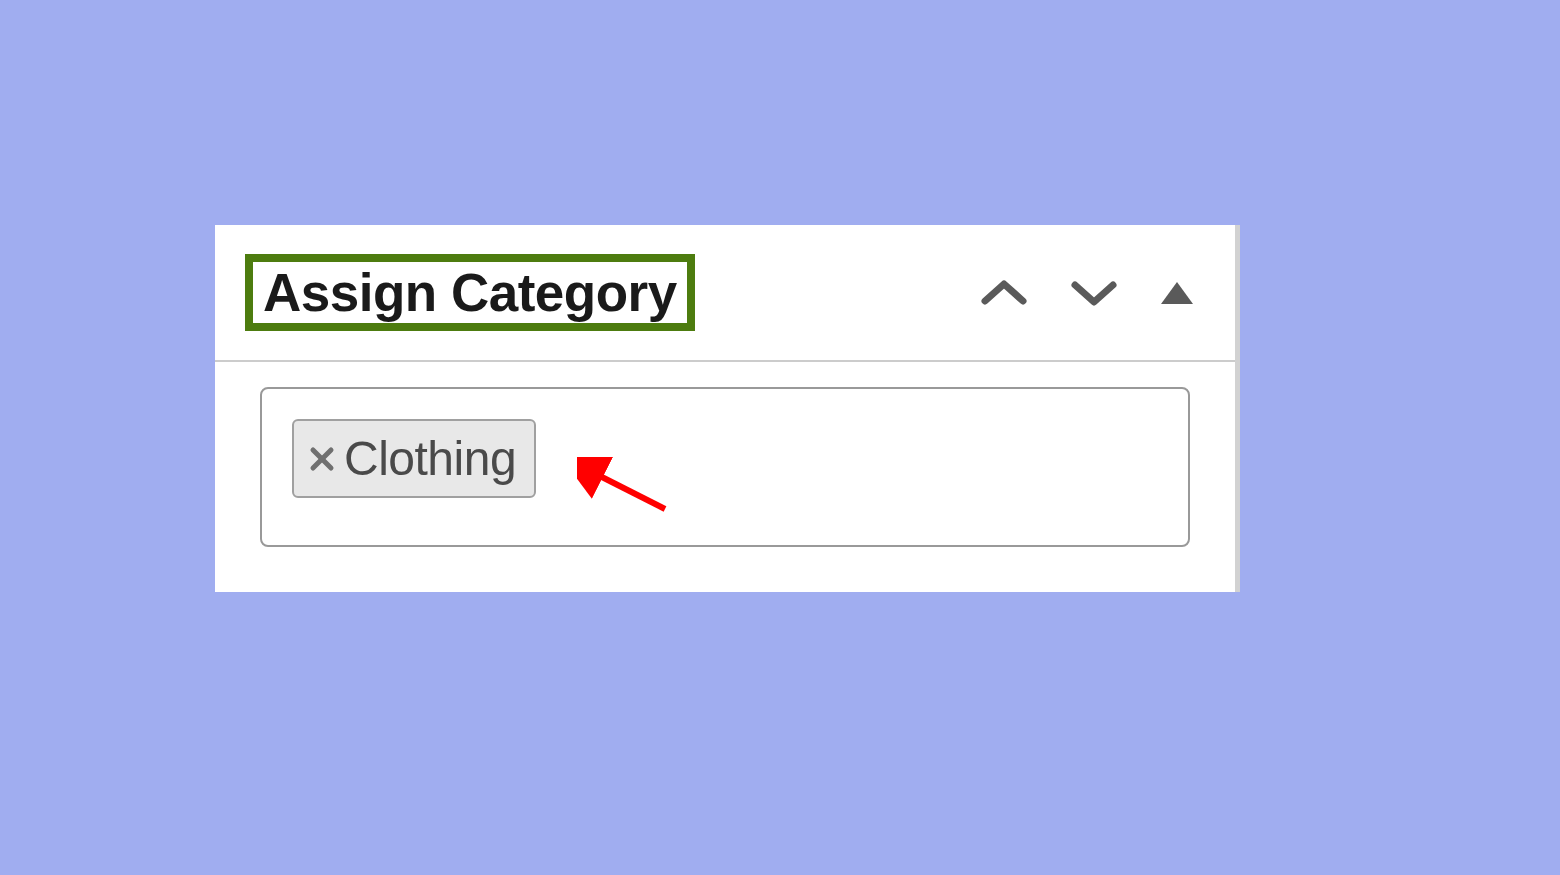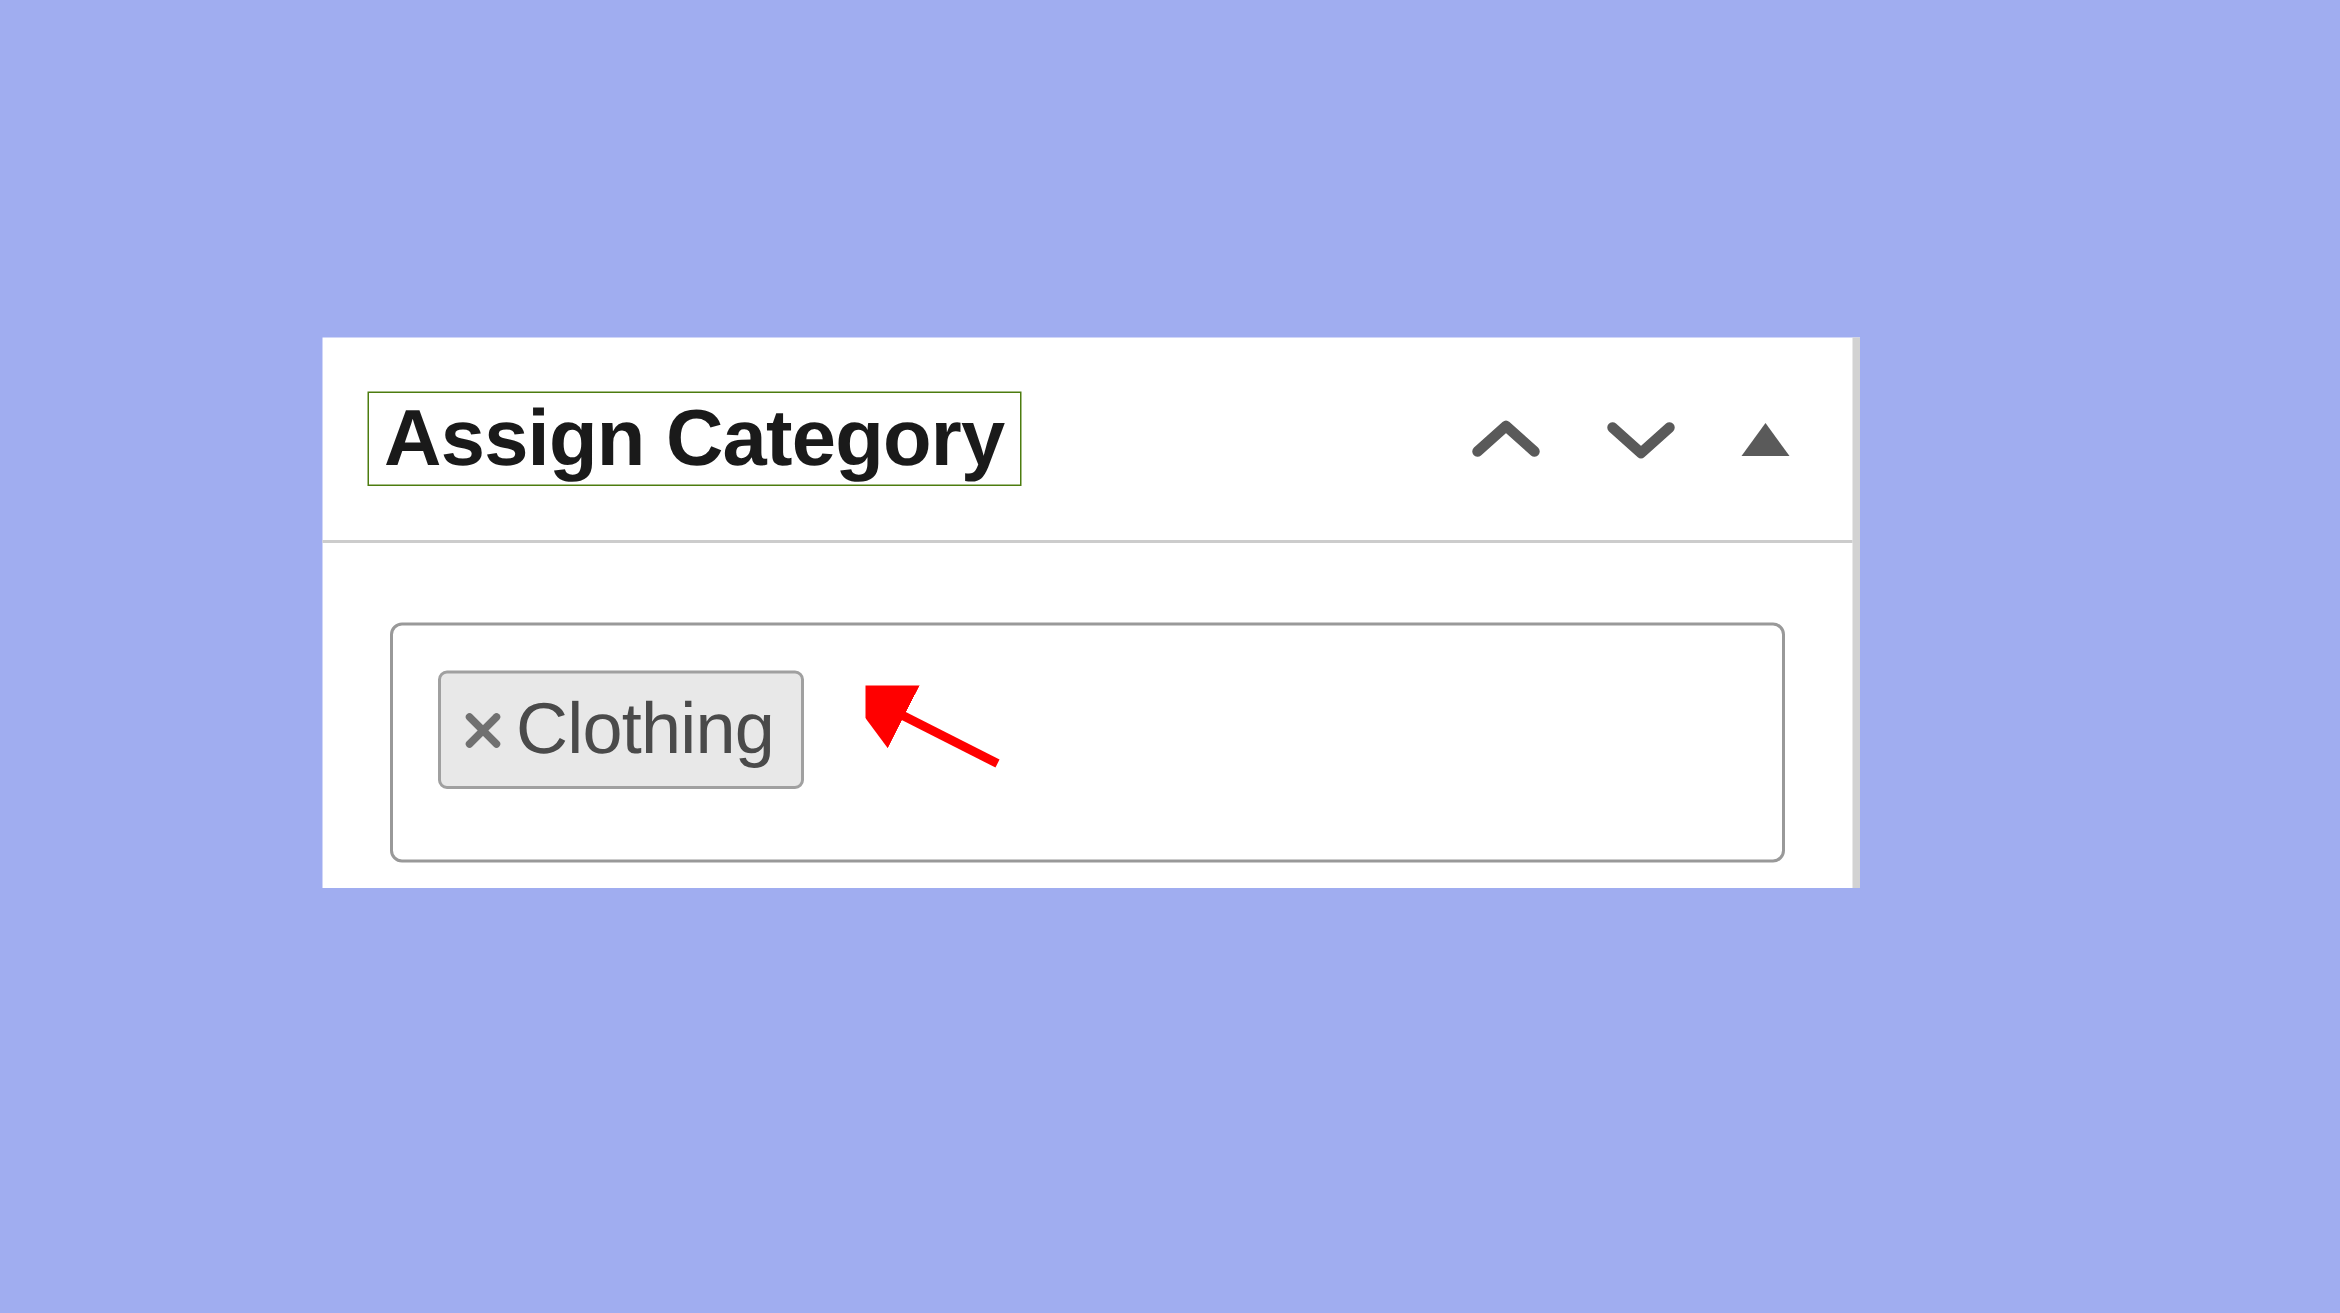--- a/index.html
+++ b/index.html
@@ -33,21 +33,21 @@
       padding: 20px 30px 20px 30px;
       border-bottom: 2px solid #cccccc;
       height: 137px;
     }
     
     .panel-title {
       font-size: 53px;
       font-weight: 700;
       color: #1a1a1a;
       padding: 0 10px;
-      border: 1px solid #4d7c0f;
+      border: 8px solid #4d7c0f;
       letter-spacing: -0.5px;
     }
     
     .panel-controls {
       display: flex;
       align-items: center;
       gap: 40px;
       padding-right: 10px;
     }
     
@@ -63,21 +63,20 @@
       height: 34px;
     }
     
     .triangle-btn svg {
       width: 36px;
       height: 30px;
     }
     
     .panel-body {
       padding: 25px 45px 25px 45px;
-      margin-top: 28px;
     }
     
     .tag-input-container {
       border: 2px solid #999999;
       border-radius: 8px;
       padding: 30px 30px;
       min-height: 160px;
       background: #ffffff;
       display: flex;
       align-items: flex-start;

